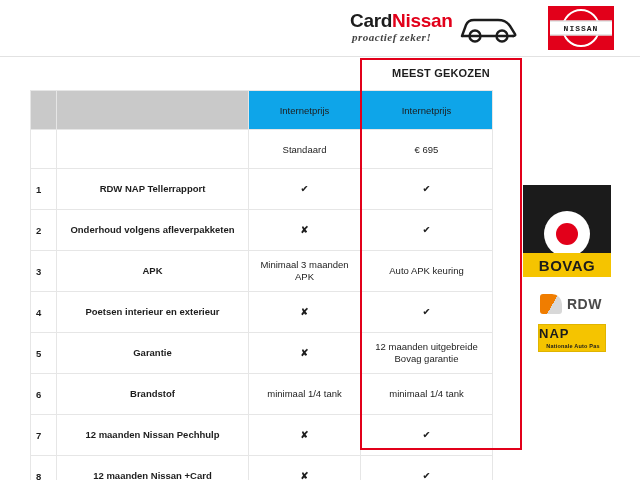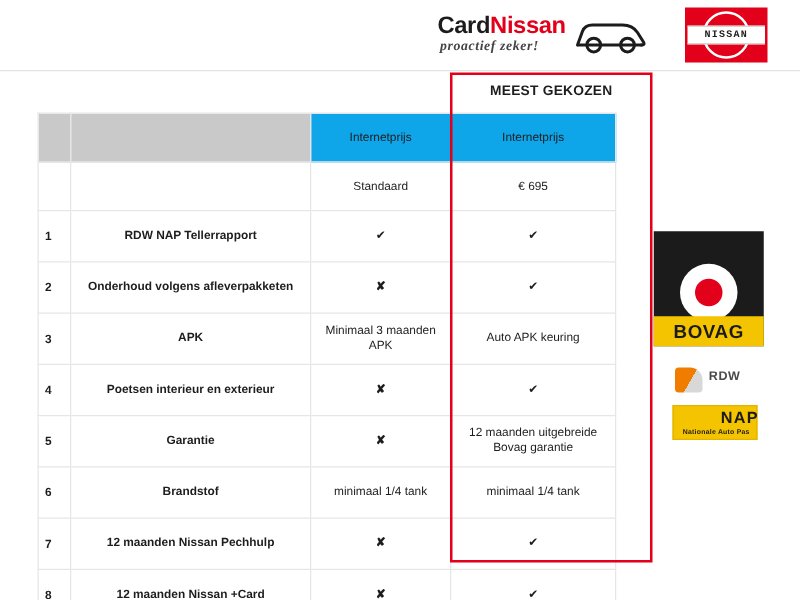--- a/index.html
+++ b/index.html
@@ -280,40 +280,40 @@
     top: 2px;
     width: 22px;
     height: 20px;
     background: linear-gradient(120deg, #f07d00 0%, #f07d00 55%, #d8d8d8 55%, #d8d8d8 100%);
     border-radius: 3px 10px 3px 3px;
   }
   .rdw-text {
     position: absolute;
     left: 27px;
     top: 4px;
-    font-size: 10px;
+    font-size: 14px;
     font-weight: bold;
     color: #4a4a4a;
     letter-spacing: 0.5px;
   }
   .nap {
     position: absolute;
     left: 538px;
     top: 324px;
     width: 68px;
     height: 28px;
     background: #f5c400;
     border: 1px solid #e0b400;
     box-sizing: border-box;
   }
   .nap-top {
     position: absolute;
     left: 0; top: 1px;
     width: 68px;
-    text-align: right;
+    text-align: left;
     font-size: 13px;
     font-weight: bold;
     color: #1b1b1b;
     letter-spacing: 1px;
   }
   .nap-bot {
     position: absolute;
     left: 0; bottom: 2px;
     width: 68px;
     text-align: center;

